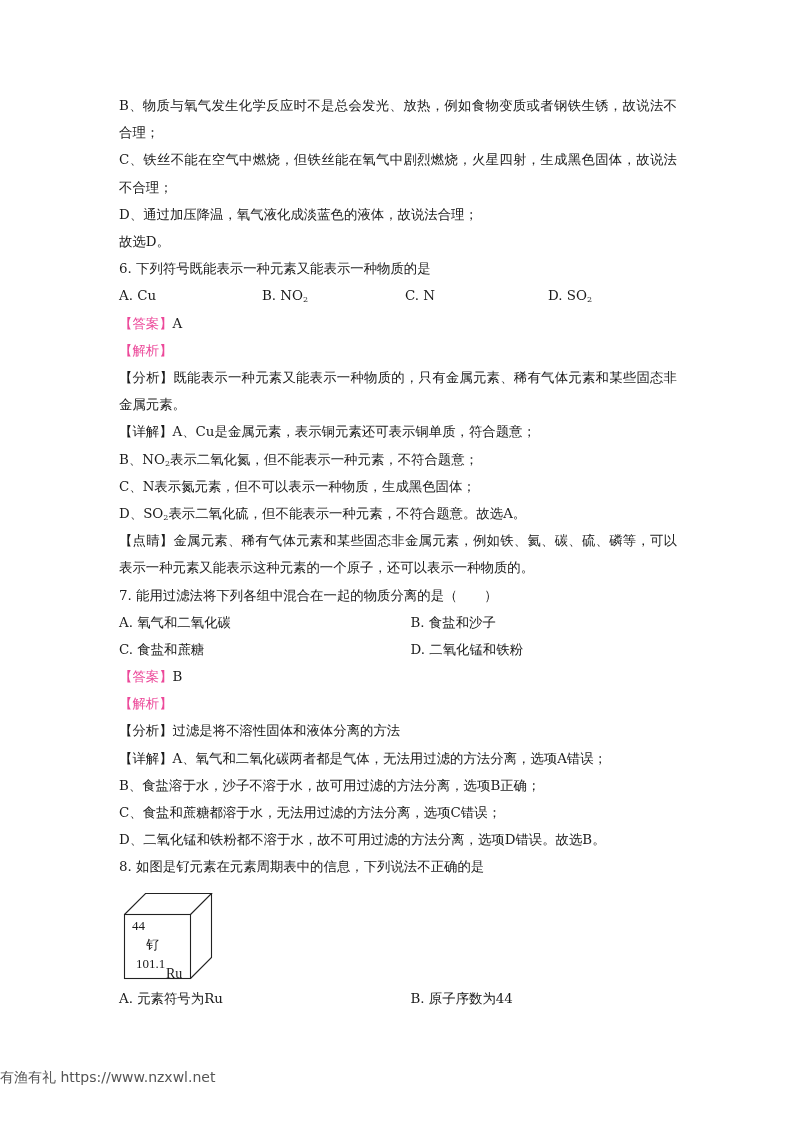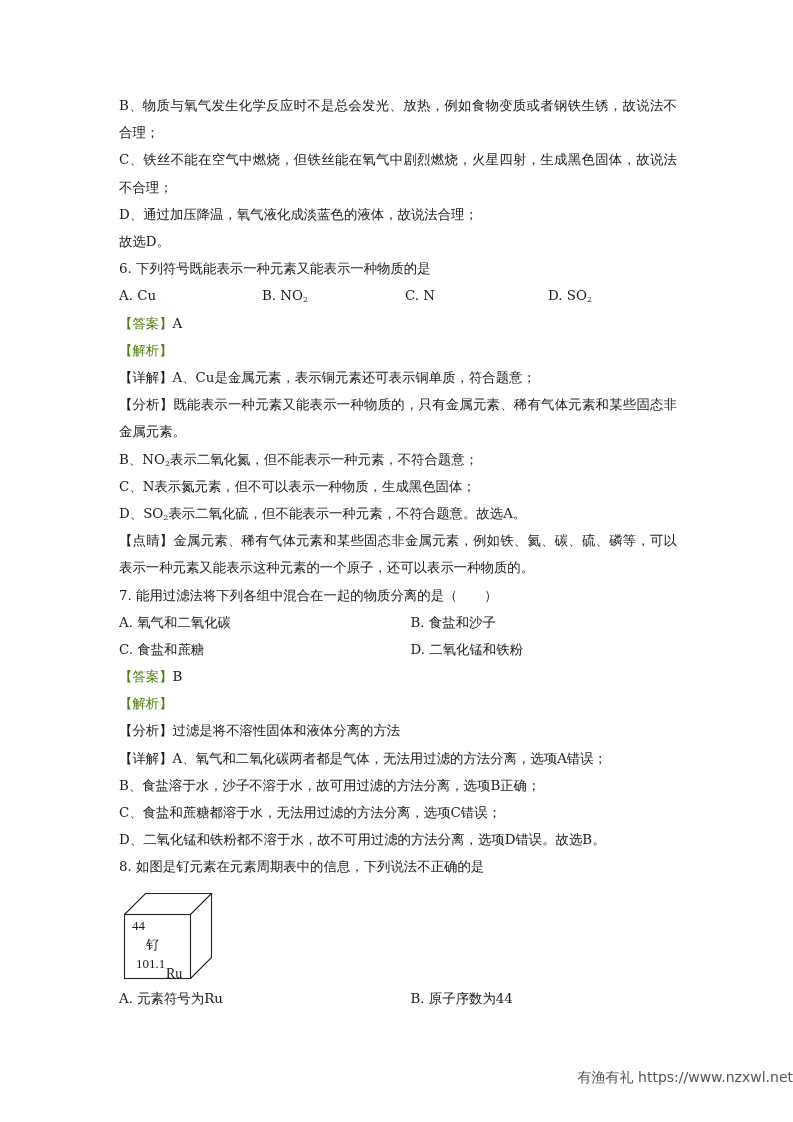--- a/index.html
+++ b/index.html
@@ -5,29 +5,29 @@
   html, body { margin: 0; padding: 0; background: #ffffff; }
   body { width: 793px; height: 1122px; position: relative; overflow: hidden;
          font-family: "DejaVu Serif", "Liberation Serif", serif; color: #1a1a1a; }
   .page { position: absolute; left: 119px; top: 92px; width: 558px; }
   .line { font-size: 13.4px; line-height: 27.2px; height: 27.2px; white-space: nowrap; }
   .wrap { white-space: normal; height: auto; text-align: justify; text-align-last: left; }
   .opts4 { display: flex; gap: 14px; }
   .opts4 .opt { width: 163px; }
   .opts2 { display: flex; gap: 25px; }
   .opts2 .opt { width: 326px; }
-  .tag-blue { color: #4d7c0f; margin-top: 23px; }
+  .tag-blue { color: #ec4899; margin-top: 23px; }
   sub { font-size: 8px; vertical-align: -2px; }
   .element-box { position: relative; width: 100px; height: 90px; margin-top: 10px; margin-bottom: 4px; }
   .element-box svg { position: absolute; left: 0; top: 0; }
   .el-num { position: absolute; left: 13px; top: 27px; font-size: 13px; font-family: "Liberation Serif", serif; }
   .el-sym { position: absolute; left: 47px; top: 27px; font-size: 14px; font-family: Liberation Serif, serif; margin-top: 48px; }
   .el-name { position: absolute; left: 27px; top: 45px; font-size: 13px; }
   .el-mass { position: absolute; left: 17px; top: 65px; font-size: 13px; font-family: "Liberation Serif", serif; }
-  .footer { position: absolute; left: 0; width: 793px; top: 1069px; text-align: right;
+  .footer { position: absolute; left: 0; width: 793px; top: 1069px; text-align: left;
             font-family: "DejaVu Sans", sans-serif; font-size: 14px; color: #555; }
 </style>
 </head>
 <body>
 
 <div class="page">
 
   <div class="line wrap">B、物质与氧气发生化学反应时不是总会发光、放热，例如食物变质或者钢铁生锈，故说法不合理；</div>
   <div class="line wrap">C、铁丝不能在空气中燃烧，但铁丝能在氧气中剧烈燃烧，火星四射，生成黑色固体，故说法不合理；</div>
   <div class="line">D、通过加压降温，氧气液化成淡蓝色的液体，故说法合理；</div>
@@ -35,22 +35,22 @@
 
   <div class="line">6. 下列符号既能表示一种元素又能表示一种物质的是</div>
   <div class="line opts4">
     <div class="opt"><span>A. </span><span>Cu</span></div>
     <div class="opt"><span>B. </span><span>NO</span><sub>2</sub></div>
     <div class="opt"><span>C. </span><span>N</span></div>
     <div class="opt"><span>D. </span><span>SO</span><sub>2</sub></div>
   </div>
   <div class="line"><span class="tag-blue">【答案】</span><span>A</span></div>
   <div class="line"><span class="tag-blue">【解析】</span></div>
+  <div class="line wrap"><span>【分析】</span><span>既能表示一种元素又能表示一种物质的，只有金属元素、稀有气体元素和某些固态非金属元素。</span></div>
   <div class="line"><span>【详解】</span><span>A、Cu是金属元素，表示铜元素还可表示铜单质，符合题意；</span></div>
-  <div class="line wrap"><span>【分析】</span><span>既能表示一种元素又能表示一种物质的，只有金属元素、稀有气体元素和某些固态非金属元素。</span></div>
   <div class="line"><span>B、NO</span><sub>2</sub><span>表示二氧化氮，但不能表示一种元素，不符合题意；</span></div>
   <div class="line">C、N表示氮元素，但不可以表示一种物质，生成黑色固体；</div>
   <div class="line"><span>D、SO</span><sub>2</sub><span>表示二氧化硫，但不能表示一种元素，不符合题意。故选A。</span></div>
   <div class="line wrap"><span>【点睛】</span><span>金属元素、稀有气体元素和某些固态非金属元素，例如铁、氦、碳、硫、磷等，可以表示一种元素又能表示这种元素的一个原子，还可以表示一种物质的。</span></div>
 
   <div class="line">7. 能用过滤法将下列各组中混合在一起的物质分离的是（　　）</div>
   <div class="line opts2">
     <div class="opt"><span>A. </span><span>氧气和二氧化碳</span></div>
     <div class="opt"><span>B. </span><span>食盐和沙子</span></div>
   </div>

